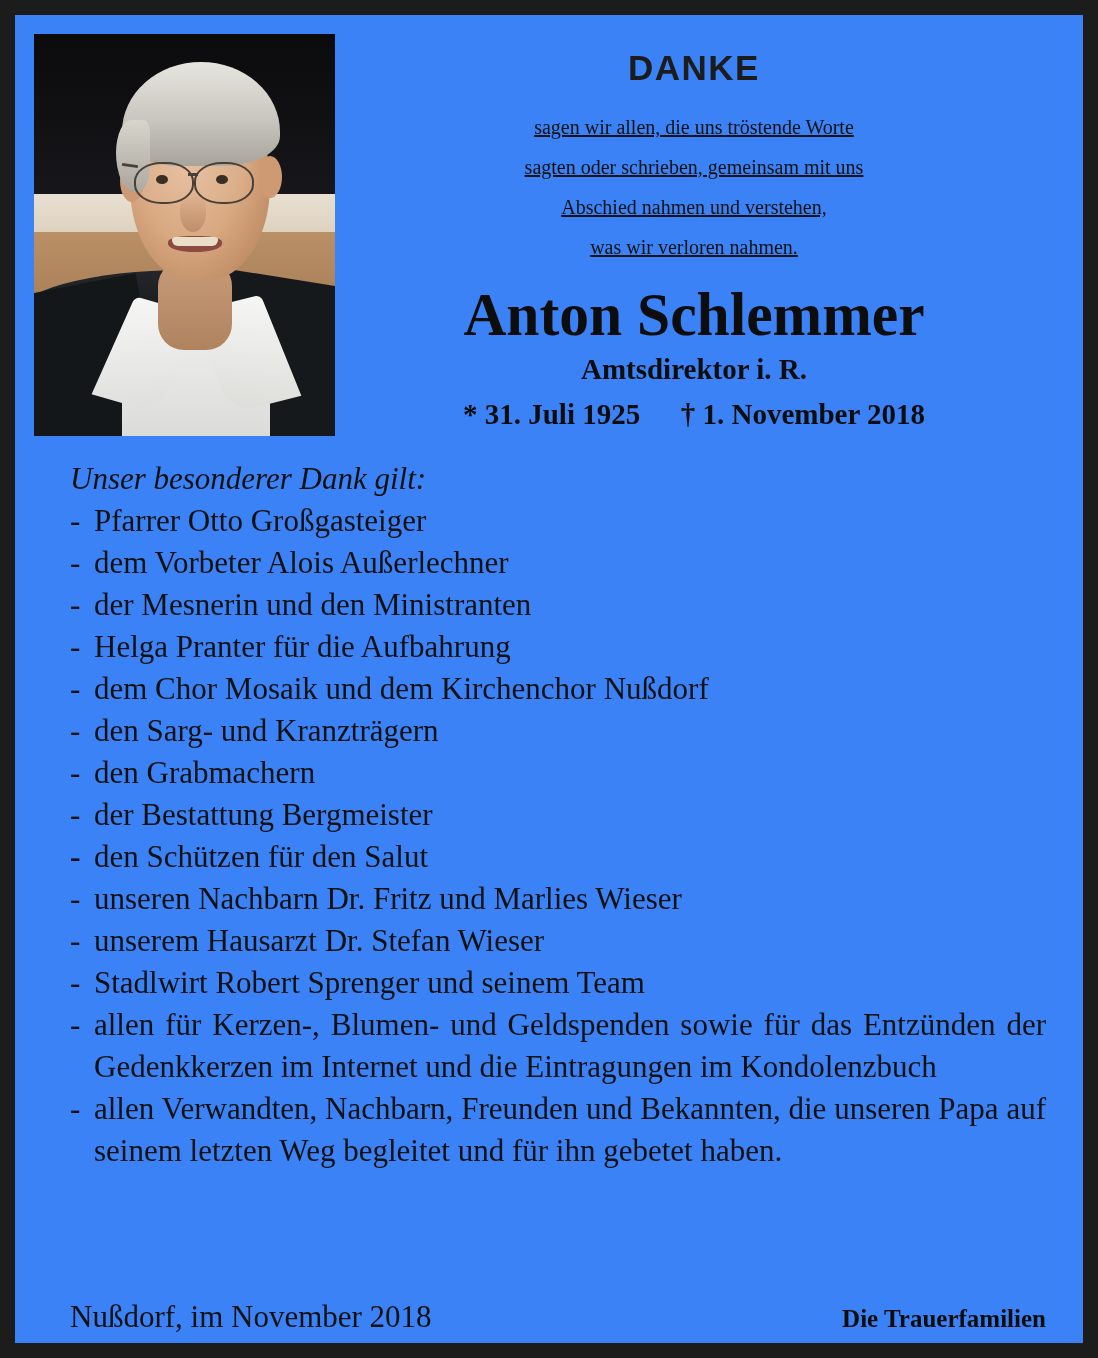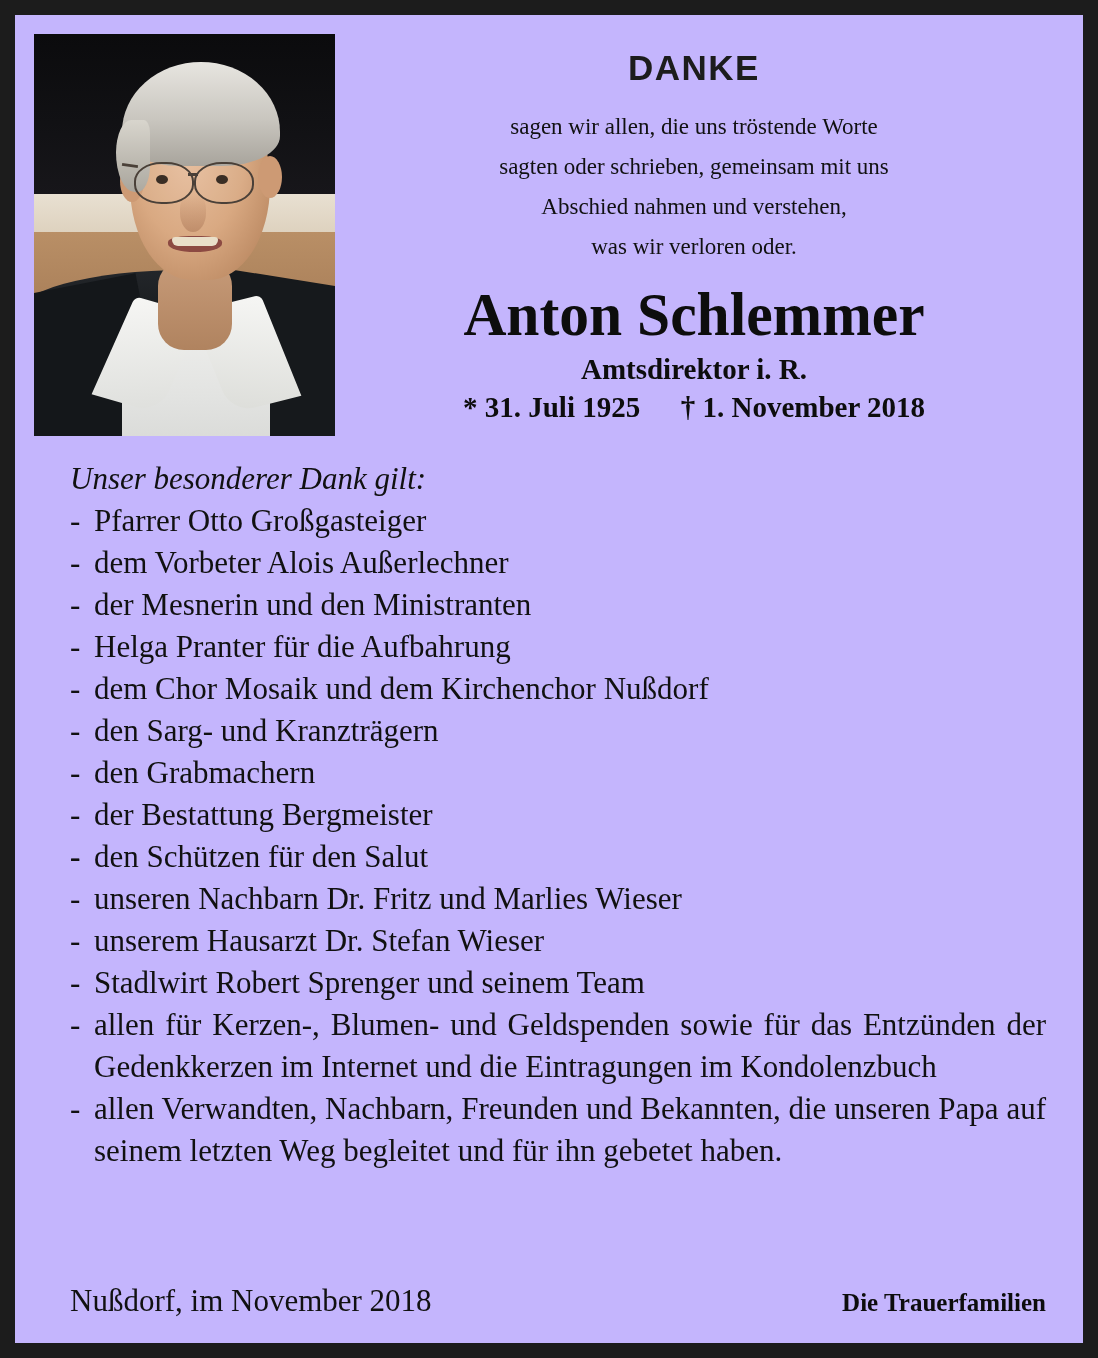--- a/index.html
+++ b/index.html
@@ -10,21 +10,21 @@
   body {
     font-family: "Liberation Serif", "DejaVu Serif", serif;
     -webkit-font-smoothing: antialiased;
   }
 
   .obituary {
     position: relative;
     width: 1098px;
     height: 1358px;
     box-sizing: border-box;
-    background: #c4b5fd;
+    background: #3b82f6;
     border: 15px solid #1c1c1c;
     overflow: hidden;
   }
 
   
   .serial-strip {
     position: absolute;
     top: 0;
     right: 0;
     width: 48px;
@@ -246,24 +246,25 @@
   .danke {
     font-family: "Liberation Sans", "DejaVu Sans", sans-serif;
     font-weight: bold;
     font-size: 35px;
     letter-spacing: 1.5px;
     color: #1c1c1c;
     margin: 16px 0 0 0;
     line-height: 1;
   }
   .intro {
-    font-size: 23px;
+    font-size: 20px;
     line-height: 40px;
     color: #111111;
     margin-top: 22px;
+    text-decoration: underline;
   }
   .intro div { white-space: nowrap; }
 
   .deceased-name {
     font-family: "Liberation Serif", "DejaVu Serif", serif;
     font-weight: bold;
     font-size: 62px;
     line-height: 1.08;
     color: #0d0d0d;
     margin-top: 14px;
@@ -274,21 +275,21 @@
     font-size: 29px;
     line-height: 1.2;
     color: #0d0d0d;
     margin-top: 4px;
   }
   .deceased-dates {
     font-weight: bold;
     font-size: 29px;
     line-height: 1.25;
     color: #0d0d0d;
-    margin-top: 2px;
+    margin-top: 9px;
     white-space: nowrap;
   }
   .dates-gap { display: inline-block; width: 26px; }
 
   
   .thanks {
     padding: 22px 37px 0 55px;
   }
   .thanks-lead {
     font-size: 31px;
@@ -320,21 +321,21 @@
     position: absolute;
     left: 0;
     top: 0;
   }
 
   
   .footer {
     position: absolute;
     left: 55px;
     right: 37px;
-    bottom: 24px;
+    bottom: 8px;
     display: flex;
     justify-content: space-between;
     align-items: baseline;
   }
   .footer-place {
     font-size: 31px;
     color: #111111;
   }
   .footer-family {
     font-size: 25px;
@@ -382,21 +383,21 @@
         <div class="ph-teeth"></div>
       </div>
     </div>
 
     <div class="header-text">
       <div class="danke">DANKE</div>
       <div class="intro">
         <div>sagen wir allen, die uns tröstende Worte</div>
         <div>sagten oder schrieben, gemeinsam mit uns</div>
         <div>Abschied nahmen und verstehen,</div>
-        <div>was wir verloren oder.</div>
+        <div>was wir verloren nahmen.</div>
       </div>
       <div class="deceased-name">Anton Schlemmer</div>
       <div class="deceased-title">Amtsdirektor i. R.</div>
       <div class="deceased-dates">
         <span>*</span>
         <span>31. Juli 1925</span>
         <span class="dates-gap"></span>
         <span>†</span>
         <span>1. November 2018</span>
       </div>

